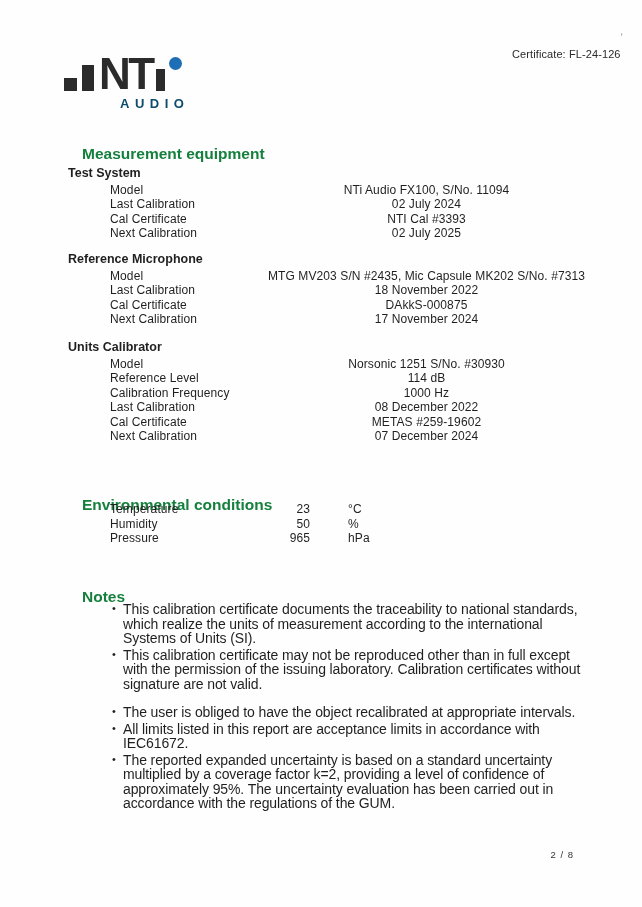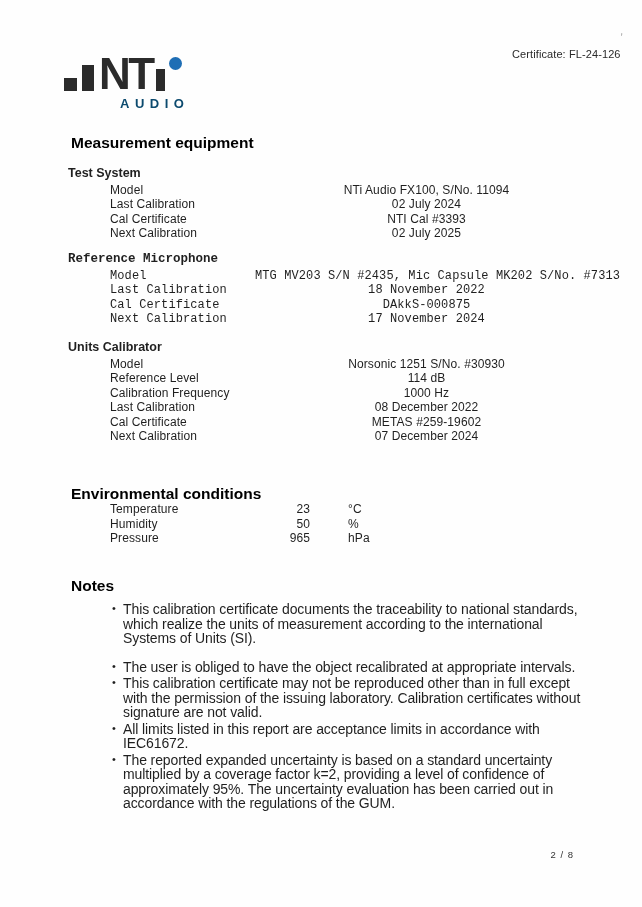--- a/index.html
+++ b/index.html
@@ -31,30 +31,30 @@
   }
   .logo-i{position:relative;width:27px;height:34px;margin-left:3px;}
   .i-stem{position:absolute;left:0;bottom:0;width:9px;height:22px;background:#2b2b2b;}
   .i-dot{position:absolute;left:13px;top:0;width:13px;height:13px;border-radius:50%;}
   .logo-audio{
     margin-top:5px;margin-left:56px;
     font-size:13px;font-weight:700;letter-spacing:5.5px;color:#0c4a6e;
   }
   
   .h-main{
-    position:absolute;left:68px;margin:3px;
-    font-size:15.5px;font-weight:700;line-height:1.15;color:#000000;
+    position:absolute;left:68px;margin:14px;
+    font-size:15.5px;font-weight:700;line-height:1.15;color:#15803d;
   }
   #title-equipment{top:131px;}
   #title-environment{top:482px;}
   #title-notes{top:574px;text-align:center;}
   
   .group{position:absolute;left:68px;width:530px;font-size:12px;}
   #group-0{top:166px;}
-  #group-1{top:252px;font-family:Liberation Mono, monospace;}
+  #group-1{top:252px;}
   #group-2{top:340px;}
   .group-title{font-weight:700;font-size:12.5px;line-height:14.5px;margin-bottom:2px;}
   .kv-row{display:flex;line-height:14.6px;letter-spacing:0.1px;}
   .kv-label{width:145px;flex:none;margin-left:42px;}
   .kv-value{flex:1;white-space:nowrap;text-align:center;}
   
   .env-table{position:absolute;left:68px;top:502px;font-size:12px;}
   .env-row{display:flex;line-height:14.6px;letter-spacing:0.1px;gap:33px;}
   .env-label{width:145px;flex:none;margin-left:42px;}
   .env-num{display:inline-block;width:22px;text-align:right;}
@@ -183,21 +183,21 @@
       <span class="env-label">Pressure</span>
       <span class="env-num">965</span>
       <span class="env-unit">hPa</span>
     </div>
   </div>
 
   <h1 class="h-main" id="title-notes">Notes</h1>
 
   <ul class="notes-list">
     <li class="note-item">This calibration certificate documents the traceability to national standards, which realize the units of measurement according to the international Systems of Units (SI).</li>
+    <li class="note-item">This calibration certificate may not be reproduced other than in full except with the permission of the issuing laboratory. Calibration certificates without signature are not valid.</li>
     <li class="note-item gap">The user is obliged to have the object recalibrated at appropriate intervals.</li>
-    <li class="note-item">This calibration certificate may not be reproduced other than in full except with the permission of the issuing laboratory. Calibration certificates without signature are not valid.</li>
     <li class="note-item">All limits listed in this report are acceptance limits in accordance with IEC61672.</li>
     <li class="note-item">The reported expanded uncertainty is based on a standard uncertainty multiplied by a coverage factor k=2, providing a level of confidence of approximately 95%. The uncertainty evaluation has been carried out in accordance with the regulations of the GUM.</li>
   </ul>
 
   <div class="page-num">2 / 8</div>
 
 </div>
 
 </body></html>

